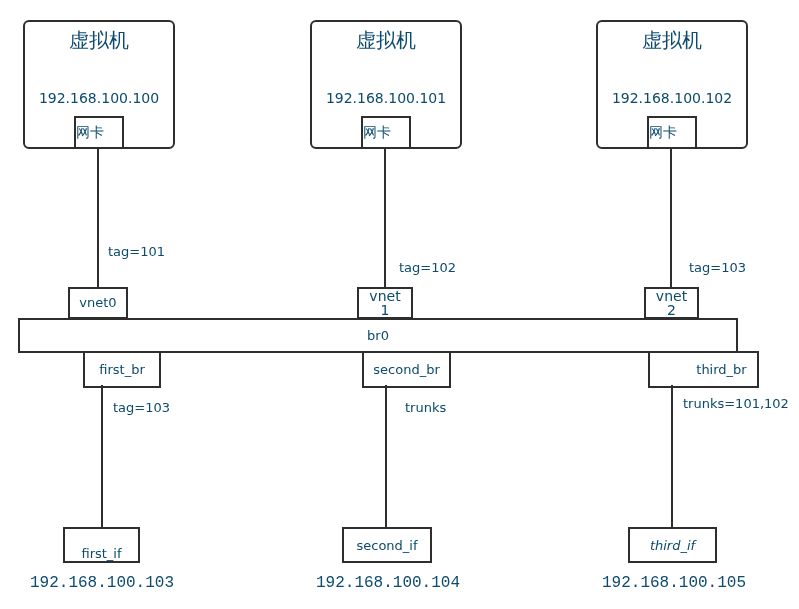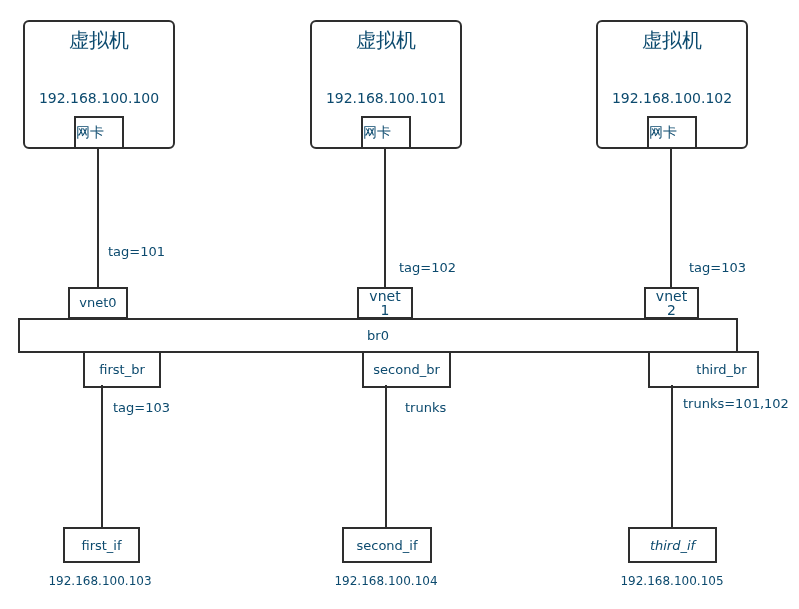--- a/index.html
+++ b/index.html
@@ -58,25 +58,25 @@
     display:flex; align-items:center; justify-content:center; font-size:13px;margin-left:20px;
   }
   .subbr.c1 { left:63px;  width:78px; }
   .subbr.c2 { left:342px; width:89px; }
   .subbr.c3 { left:628px; width:111px;padding-left:36px; }
   
   .iface {
     top:527px; height:36px;
     display:flex; align-items:center; justify-content:center; font-size:13px;
   }
-  .iface.c1 { left:63px;  width:77px; }
+  .iface.c1 { left:63px;  width:77px;align-items:flex-end; }
   .iface.c2 { left:342px; width:90px; }
   .iface.c3 { left:628px; width:89px;font-style:italic; }
   
-  .ipb { position:absolute; top:574px; width:140px; text-align:center; font-size:12px; white-space:nowrap; }
+  .ipb { position:absolute; top:574px; width:140px; text-align:center; font-size:16px; white-space:nowrap;font-family:Liberation Mono, monospace; }
   .ipb.c1 { left:30px; } .ipb.c2 { left:316px; } .ipb.c3 { left:602px; }
 </style>
 </head>
 <body>
 
 <div class="canvas">
 
   <div class="box vm c1">
     <div class="vm-title">虚拟机</div>
     <div class="vm-ip">192.168.100.100</div>

